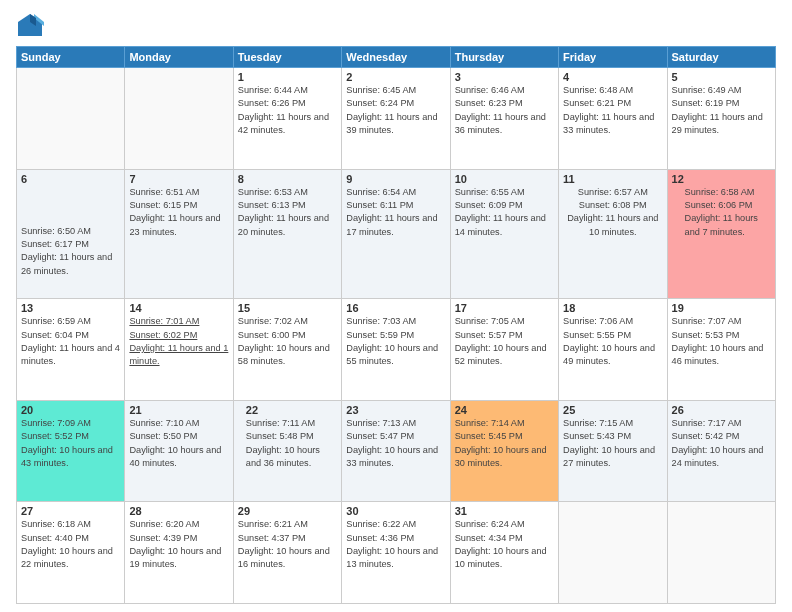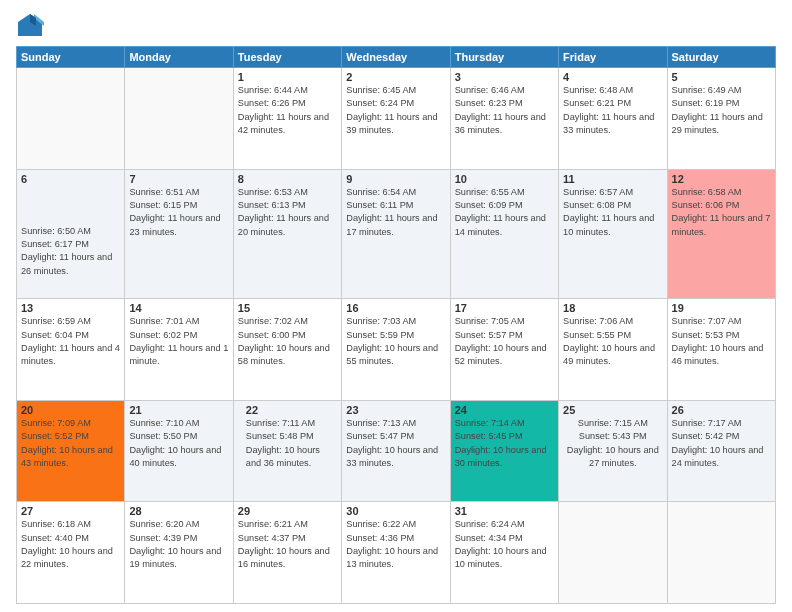--- a/index.html
+++ b/index.html
@@ -199,41 +199,41 @@
 Daylight: 11 hours and 17 minutes.</div>
           </td>
           <td style="background: rgb(240, 244, 248);">
             <span class="day-number">10</span>
             <div class="day-info" style="white-space: pre-line;">Sunrise: 6:55 AM
 Sunset: 6:09 PM
 Daylight: 11 hours and 14 minutes.</div>
           </td>
           <td style="background: rgb(240, 244, 248);">
             <span class="day-number">11</span>
-            <div class="day-info" style="white-space: pre-line;">Sunrise: 6:57 AM
+            <div class="day-info" style="white-space: pre-line; text-align: center;">Sunrise: 6:57 AM
 Sunset: 6:08 PM
 Daylight: 11 hours and 10 minutes.</div>
           </td>
           <td style="background: #fca5a5;">
             <span class="day-number">12</span>
-            <div class="day-info" style="white-space: pre-line;">Sunrise: 6:58 AM
+            <div class="day-info" style="white-space: pre-line; margin-left: 13px;">Sunrise: 6:58 AM
 Sunset: 6:06 PM
 Daylight: 11 hours and 7 minutes.</div>
           </td>
         </tr>
         <tr>
           <td>
             <span class="day-number">13</span>
             <div class="day-info" style="white-space: pre-line;">Sunrise: 6:59 AM
 Sunset: 6:04 PM
 Daylight: 11 hours and 4 minutes.</div>
           </td>
           <td>
             <span class="day-number">14</span>
-            <div class="day-info" style="white-space: pre-line;">Sunrise: 7:01 AM
+            <div class="day-info" style="white-space: pre-line; text-decoration: underline;">Sunrise: 7:01 AM
 Sunset: 6:02 PM
 Daylight: 11 hours and 1 minute.</div>
           </td>
           <td>
             <span class="day-number">15</span>
             <div class="day-info" style="white-space: pre-line;">Sunrise: 7:02 AM
 Sunset: 6:00 PM
 Daylight: 10 hours and 58 minutes.</div>
           </td>
           <td>
@@ -255,21 +255,21 @@
 Daylight: 10 hours and 49 minutes.</div>
           </td>
           <td>
             <span class="day-number">19</span>
             <div class="day-info" style="white-space: pre-line;">Sunrise: 7:07 AM
 Sunset: 5:53 PM
 Daylight: 10 hours and 46 minutes.</div>
           </td>
         </tr>
         <tr>
-          <td style="background: #f97316; margin-left: 16px;">
+          <td style="background: #5eead4; margin-left: 16px;">
             <span class="day-number">20</span>
             <div class="day-info" style="white-space: pre-line;">Sunrise: 7:09 AM
 Sunset: 5:52 PM
 Daylight: 10 hours and 43 minutes.</div>
           </td>
           <td style="background: rgb(240, 244, 248);">
             <span class="day-number">21</span>
             <div class="day-info" style="white-space: pre-line;">Sunrise: 7:10 AM
 Sunset: 5:50 PM
 Daylight: 10 hours and 40 minutes.</div>
@@ -279,29 +279,29 @@
             <div class="day-info" style="white-space: pre-line;">Sunrise: 7:11 AM
 Sunset: 5:48 PM
 Daylight: 10 hours and 36 minutes.</div>
           </td>
           <td style="background: rgb(240, 244, 248);">
             <span class="day-number">23</span>
             <div class="day-info" style="white-space: pre-line;">Sunrise: 7:13 AM
 Sunset: 5:47 PM
 Daylight: 10 hours and 33 minutes.</div>
           </td>
-          <td style="background: #14b8a6;">
+          <td style="background: #fdba74;">
             <span class="day-number">24</span>
             <div class="day-info" style="white-space: pre-line;">Sunrise: 7:14 AM
 Sunset: 5:45 PM
 Daylight: 10 hours and 30 minutes.</div>
           </td>
           <td style="background: rgb(240, 244, 248); margin-left: 36px;">
             <span class="day-number">25</span>
-            <div class="day-info" style="white-space: pre-line; text-align: center;">Sunrise: 7:15 AM
+            <div class="day-info" style="white-space: pre-line;">Sunrise: 7:15 AM
 Sunset: 5:43 PM
 Daylight: 10 hours and 27 minutes.</div>
           </td>
           <td style="background: rgb(240, 244, 248);">
             <span class="day-number">26</span>
             <div class="day-info" style="white-space: pre-line;">Sunrise: 7:17 AM
 Sunset: 5:42 PM
 Daylight: 10 hours and 24 minutes.</div>
           </td>
         </tr>

